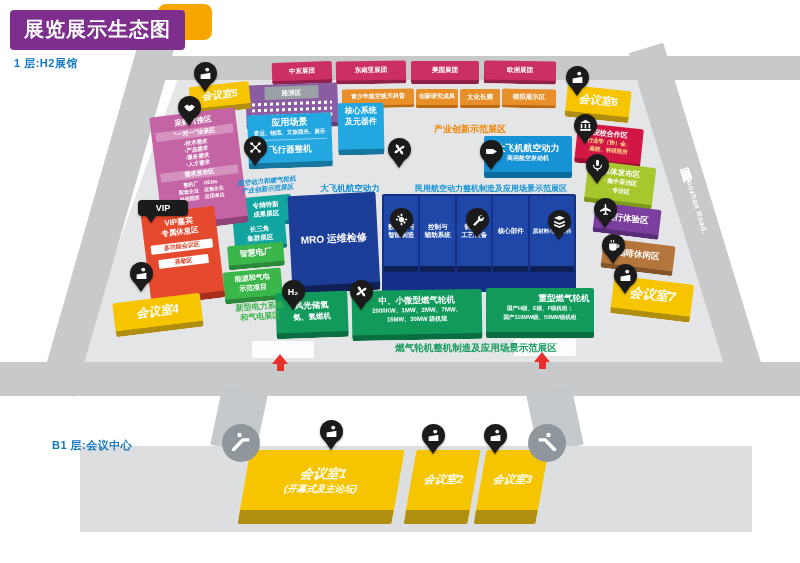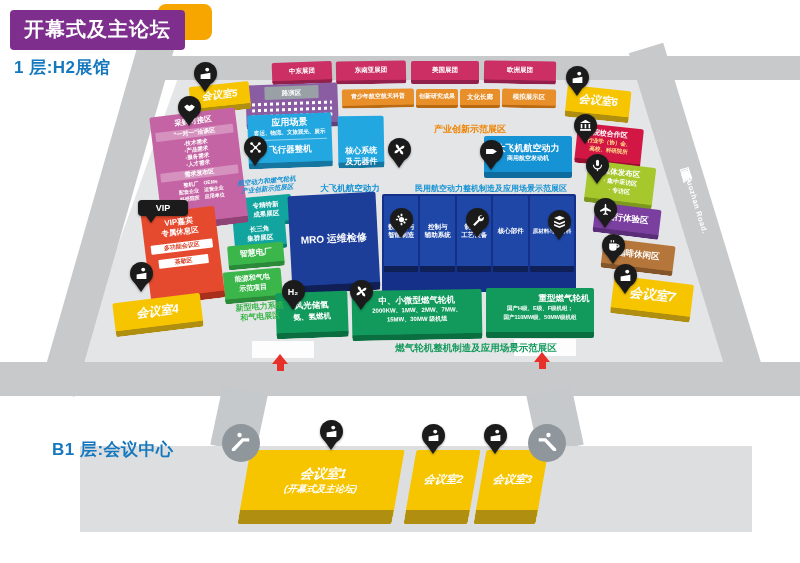--- a/index.html
+++ b/index.html
@@ -41,21 +41,21 @@
   .pin .pt{width:0;height:0;margin:-3px auto 0;border:7px solid transparent;border-top:10px solid #1b1b1b;}
   .pin.rect .pc{width:50px;height:16px;border-radius:4px;font-size:9px;}
   .pin svg{display:block;}
   .esc{position:absolute;width:38px;height:38px;border-radius:50%;background:#8f979c;z-index:20;display:flex;align-items:center;justify-content:center;}
   .arrowwrap{position:absolute;z-index:25;}
   .arrowwrap .tri{width:0;height:0;border:8px solid transparent;border-bottom:10px solid #e8302a;margin:0 auto;}
   .arrowwrap .stem{width:7px;height:7px;background:#e8302a;margin:0 auto;}
   .titlebox{position:absolute;left:10px;top:10px;background:#7e2f8e;color:#fff;font-weight:700;font-size:20px;
     padding:6px 14px 7px;border-radius:4px;z-index:51;letter-spacing:1px;}
   .titleaccent{position:absolute;left:158px;top:4px;width:54px;height:36px;background:#f7a600;border-radius:8px;z-index:50;}
-  .floorlabel{position:absolute;color:#1578be;font-weight:700;font-size:17px;z-index:30;letter-spacing:.5px;}
+  .floorlabel{position:absolute;color:#1578be;font-weight:700;font-size:11px;z-index:30;letter-spacing:.5px;}
   .ramp{position:absolute;background:#fdfdfd;z-index:6;border-radius:1px;}
 </style>
 </head>
 <body>
 
 <div id="stage">
 
   <div class="floor"></div>
   <div class="road" style="left:138px;top:56px;width:662px;height:24px;"></div>
   <div class="road" style="left:140px;top:40px;width:36px;height:366px;transform-origin:50% 0;transform:rotate(16deg);"></div>
@@ -65,21 +65,21 @@
   <div class="roadlabel" style="left:84px;top:148px;transform:rotate(16deg);">
     <span>博成路</span>
     <span class="en">Bocheng Road.</span>
   </div>
   <div class="roadlabel" style="left:688px;top:158px;transform:rotate(-17deg);">
     <span>国展路</span>
     <span class="en">Guozhan Road.</span>
   </div>
 
   <div class="titleaccent"></div>
-  <div class="titlebox">开幕式及主论坛</div>
+  <div class="titlebox">展览展示生态图</div>
   <div class="floorlabel" style="left:14px;top:56px;">1 层:H2展馆</div>
   <div class="floorlabel" style="left:52px;top:438px;">B1 层:会议中心</div>
 
   <div class="blk c-pink" style="left:272px;top:62px;width:60px;height:22px;font:700 6.5px/17px var(--f);transform:rotate(-2deg);">中东展团</div>
   <div class="blk c-pink" style="left:336px;top:61px;width:70px;height:23px;font:700 6.5px/18px var(--f);transform:rotate(-1deg);">东南亚展团</div>
   <div class="blk c-pink" style="left:411px;top:61px;width:68px;height:23px;font:700 6.5px/18px var(--f);">美国展团</div>
   <div class="blk c-pink" style="left:484px;top:61px;width:72px;height:23px;font:700 6.5px/18px var(--f);transform:rotate(1deg);">欧洲展团</div>
 
   <div class="blk c-seat" style="left:246px;top:84px;width:92px;height:44px;transform:rotate(-2deg);padding-top:2px;">
     <div style="width:54px;height:13px;margin:0 auto;background:#9aa1a6;font:700 6.5px/13px var(--f);border-radius:1px;">路演区</div>
@@ -92,21 +92,21 @@
   <div class="blk c-orange" style="left:416px;top:89px;width:42px;height:19px;font:700 6px/15px var(--f);">创新研究成果</div>
   <div class="blk c-orange" style="left:460px;top:89px;width:40px;height:19px;font:700 6.5px/15px var(--f);">文化长廊</div>
   <div class="blk c-orange" style="left:502px;top:89px;width:54px;height:19px;font:700 6.5px/15px var(--f);transform:rotate(1deg);">模拟展示区</div>
 
   <div class="blk c-lblue" style="left:248px;top:114px;width:84px;height:54px;transform:rotate(-2deg);padding-top:3px;">
     <div style="font:700 9px/11px var(--f);">应用场景</div>
     <div style="font:700 5.5px/8px var(--f);">客运、物流、文旅观光、展示</div>
     <div style="height:1px;background:rgba(255,255,255,.5);margin:3px 5px;"></div>
     <div style="font:700 8.5px/12px var(--f);">飞行器整机</div>
   </div>
-  <div class="blk c-lblue pre" style="left:338px;top:116px;width:46px;height:52px;font:700 8px/11px var(--f);padding-top:29px;transform:rotate(-1deg);">核心系统
+  <div class="blk c-lblue pre" style="left:338px;top:103px;width:46px;height:52px;font:700 8px/11px var(--f);padding-top:2px;transform:rotate(-1deg);">核心系统
 及元器件</div>
 
   <div class="hdr" style="left:400px;top:123px;width:140px;font-size:9px;color:#f08300;">产业创新示范展区</div>
 
   <div class="blk c-mblue" style="left:484px;top:136px;width:88px;height:42px;padding-top:7px;">
     <div style="font:700 9px/11px var(--f);">大飞机航空动力</div>
     <div style="font:700 6px/9px var(--f);">商用航空发动机</div>
   </div>
 
   <div class="hdr pre" style="left:226px;top:177px;width:82px;font-size:6.5px;font-style:italic;color:#1693d4;transform:rotate(-5deg);line-height:8px;">航空动力和燃气轮机

